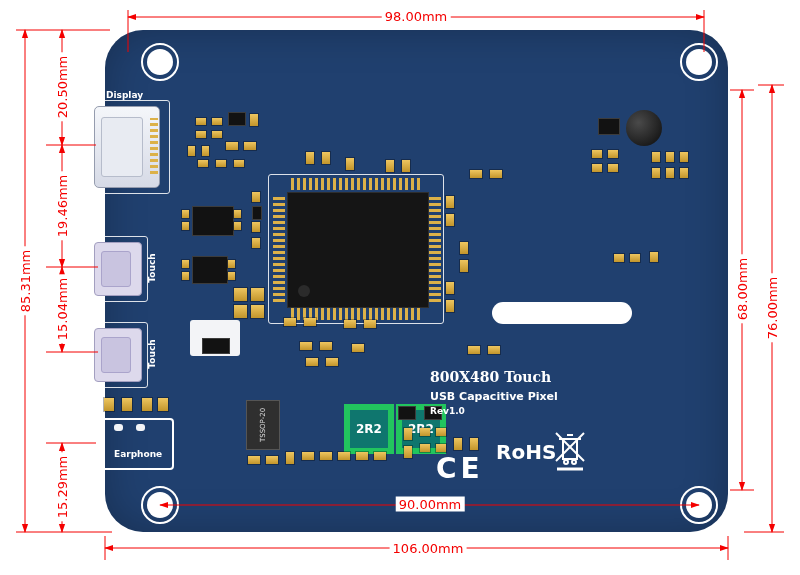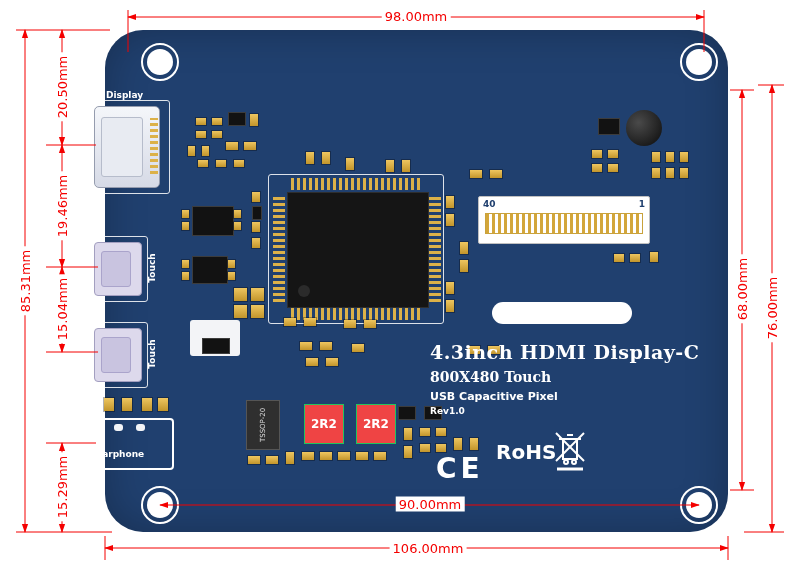--- a/index.html
+++ b/index.html
@@ -53,23 +53,23 @@
                 border:1px solid #c9a23c;}
   .fpc-num{position:absolute;top:2px;color:#20406f;font:bold 9px "DejaVu Sans",sans-serif;}
   #slot{position:absolute;left:492px;top:302px;width:140px;height:22px;background:#fff;
         border-radius:11px;z-index:2;}
   
   #qfp-body{position:absolute;left:287px;top:192px;width:140px;height:114px;background:#151515;
             z-index:2;border:1px solid #2e2e2e;}
   #qfp-body::after{content:'';position:absolute;left:10px;bottom:10px;width:12px;height:12px;
             border-radius:50%;background:#2b2b2b;}
   
-  .ind{position:absolute;width:38px;height:38px;background:#ef4444;border:1px solid #22c55e;
+  .ind{position:absolute;width:38px;height:38px;background:#0f766e;border:6px solid #22c55e;
        z-index:2;display:flex;align-items:center;justify-content:center;
-       color:#fff;font:bold 12px "DejaVu Sans",sans-serif;}
+       color:#fff;font:bold 12px "DejaVu Sans",sans-serif;margin-left:40px;}
   #tssop{position:absolute;left:246px;top:400px;width:32px;height:48px;background:#2f2f2f;
          border:1px solid #555;z-index:2;display:flex;align-items:center;justify-content:center;}
   #tssop span{transform:rotate(-90deg);color:#ddd;font:7px "DejaVu Sans",sans-serif;white-space:nowrap;}
   svg.ovl{position:absolute;left:0;top:0;z-index:4;pointer-events:none;}
 </style>
 </head>
 <body>
 
 <div id="screen">
 
@@ -83,53 +83,47 @@
   <div class="silk" style="left:92px;top:100px;width:76px;height:92px"></div>
   <div class="silk" style="left:90px;top:236px;width:56px;height:64px"></div>
   <div class="silk" style="left:90px;top:322px;width:56px;height:64px"></div>
 
   <div class="dc pins-h" style="left:291px;top:178px;width:130px;height:12px"></div>
   <div class="dc pins-h" style="left:291px;top:308px;width:130px;height:12px"></div>
   <div class="dc pins-v" style="left:273px;top:196px;width:12px;height:106px"></div>
   <div class="dc pins-v" style="left:429px;top:196px;width:12px;height:106px"></div>
   <div id="qfp-body"></div>
 
-  <div id="fpc">
-    <span class="fpc-num" style="left:4px">40</span>
-    <span class="fpc-num" style="right:4px">1</span>
-    <div id="fpc-contacts"></div>
-  </div>
   <div id="slot"></div>
 
   <div id="hdmi-port">
     <div id="hdmi-inner"></div>
   </div>
   <div class="dc pins-v" style="left:150px;top:118px;width:8px;height:56px"></div>
   <span class="stx portlbl" style="left:106px;top:90px">Display</span>
 
   <div class="usb-port" style="left:94px;top:242px">
     <div class="usb-inner"></div>
   </div>
   <span class="stx portlbl vtx" style="left:152px;top:268px">Touch</span>
 
   <div class="usb-port" style="left:94px;top:328px">
     <div class="usb-inner"></div>
   </div>
   <span class="stx portlbl vtx" style="left:152px;top:354px">Touch</span>
 
   <div id="earphone-box"></div>
-  <span class="stx portlbl" style="left:96px;top:449px">Earphone</span>
+  <span class="stx portlbl" style="left:114px;top:449px">Earphone</span>
 
   <div class="ind" style="left:304px;top:404px">2R2</div>
   <div class="ind" style="left:356px;top:404px">2R2</div>
   <div id="tssop">
     <span>TSSOP-20</span>
   </div>
 
-  <span class="stx" id="board-title">4.3inch HDMI Display-C</span>
   <span class="stx" id="board-res">800X480 Touch</span>
   <span class="stx" id="board-touch">USB Capacitive Pixel</span>
   <span class="stx" id="board-rev">Rev1.0</span>
   <span class="stx" id="ce-mark">CE</span>
   <span class="stx" id="rohs-mark">RoHS</span>
   <svg class="ovl" style="left:552px;top:430px;z-index:3" width="36" height="42" viewBox="0 0 36 42">
     <g stroke="#fff" stroke-width="2" fill="none">
       <rect x="11" y="9" width="14" height="20"></rect>
       <line x1="7" y1="9" x2="29" y2="9"></line>
       <line x1="15" y1="5" x2="21" y2="5"></line>

